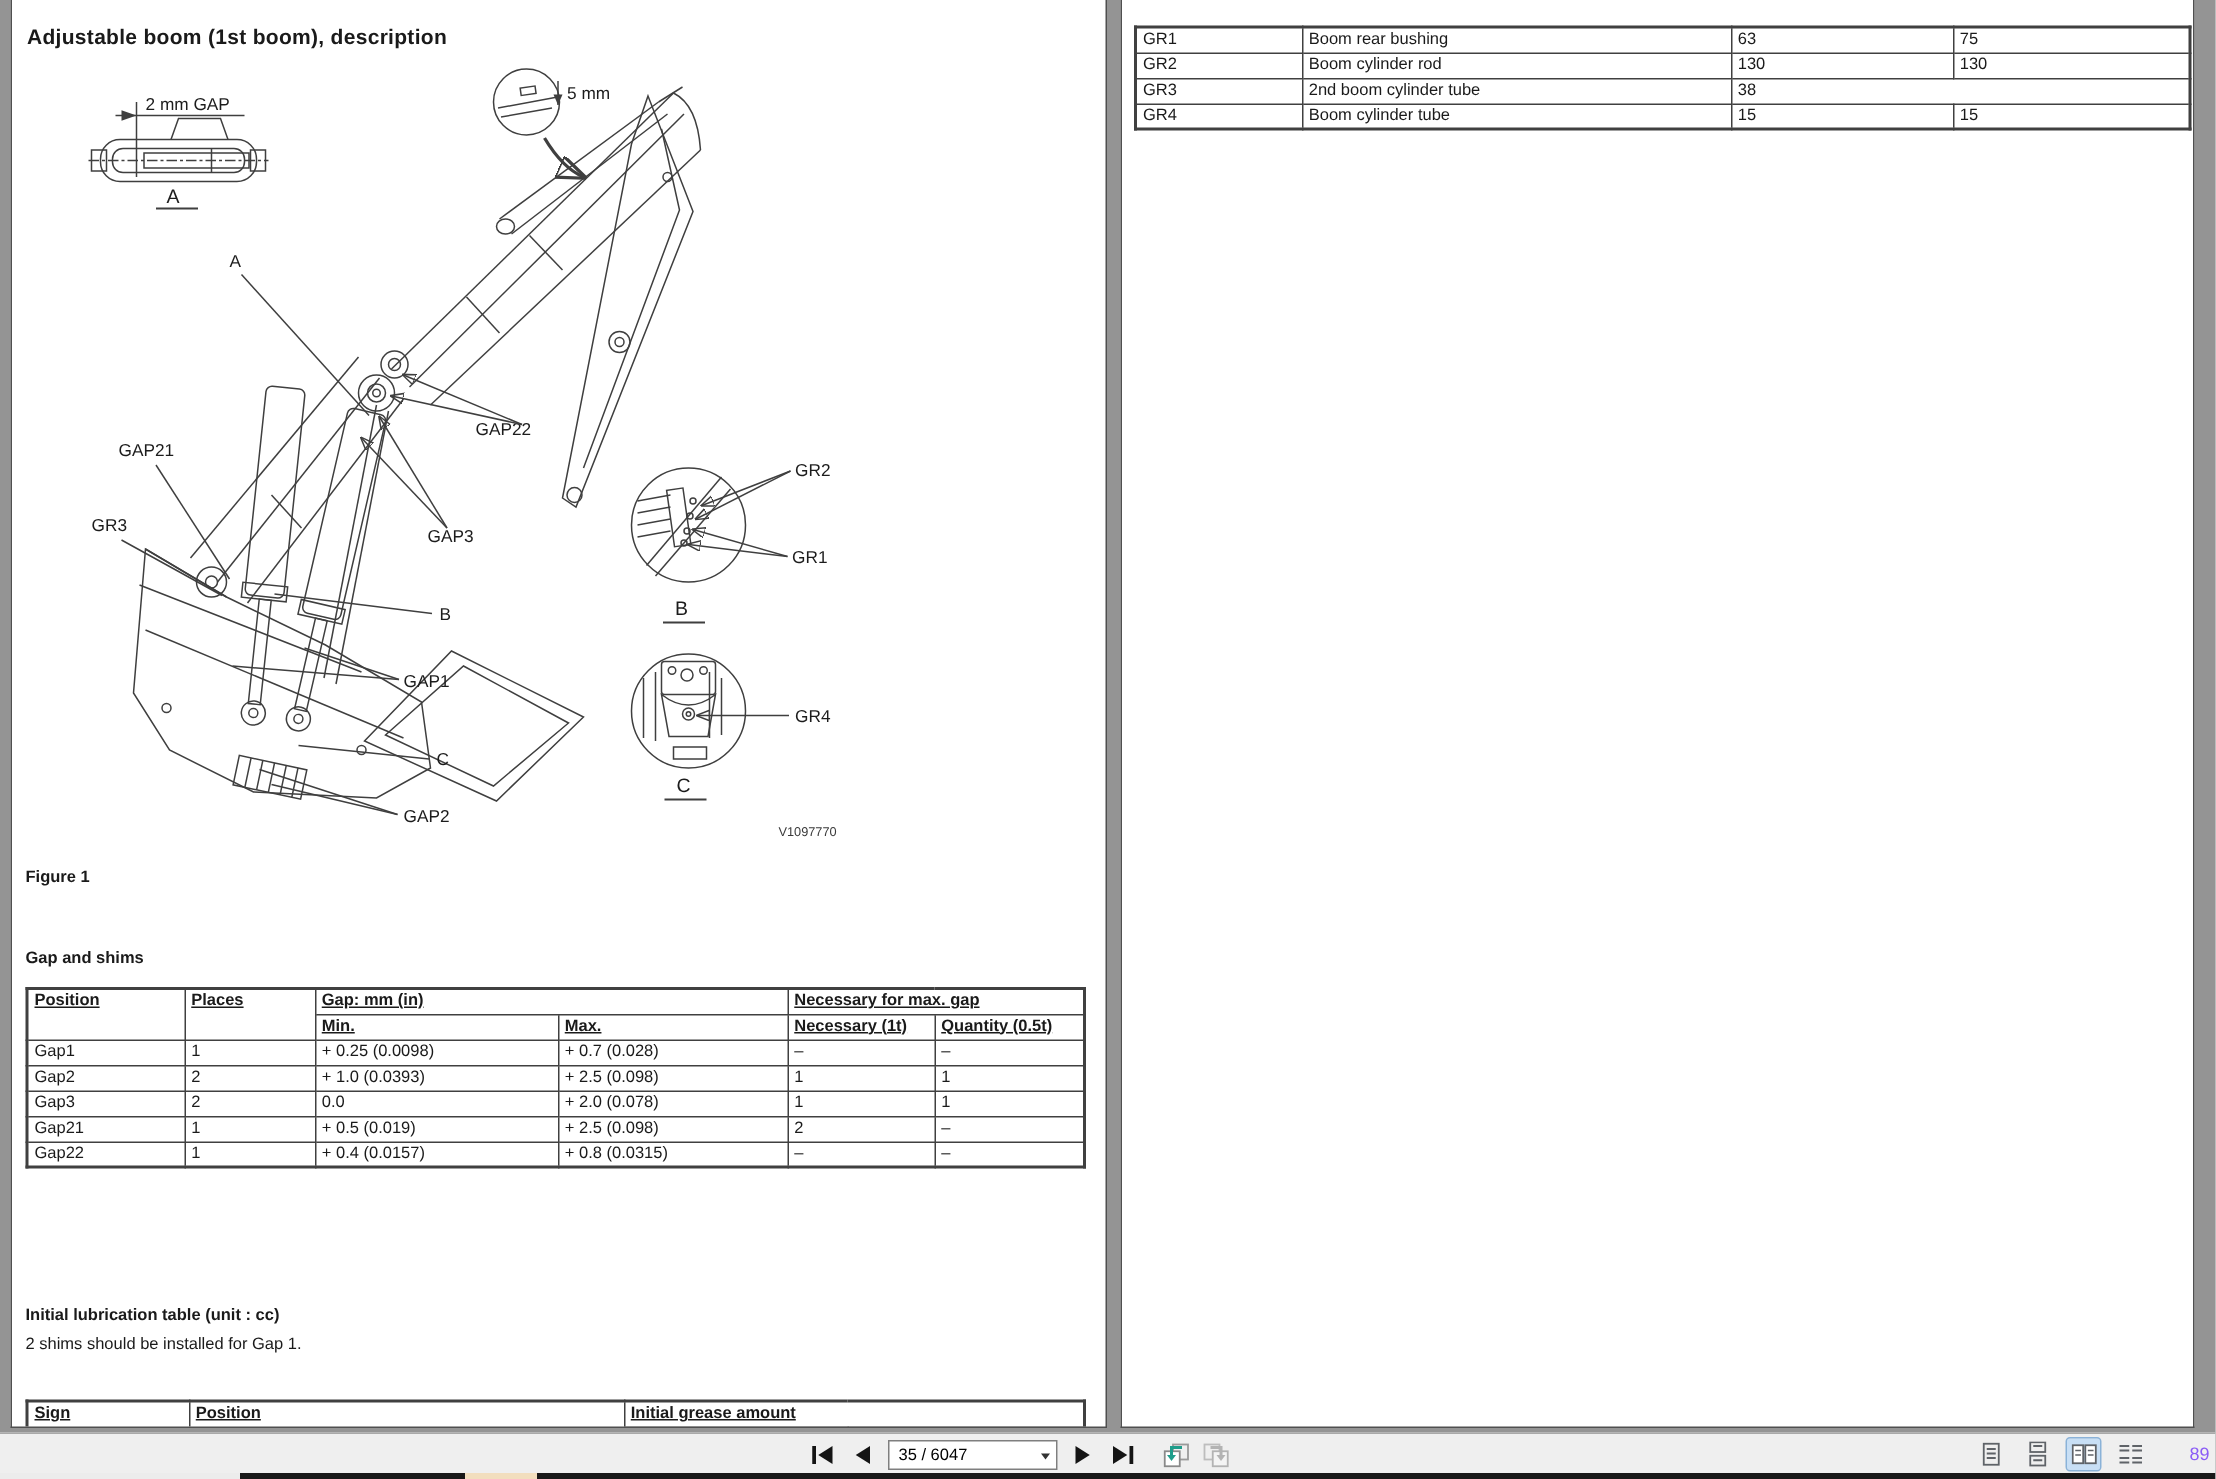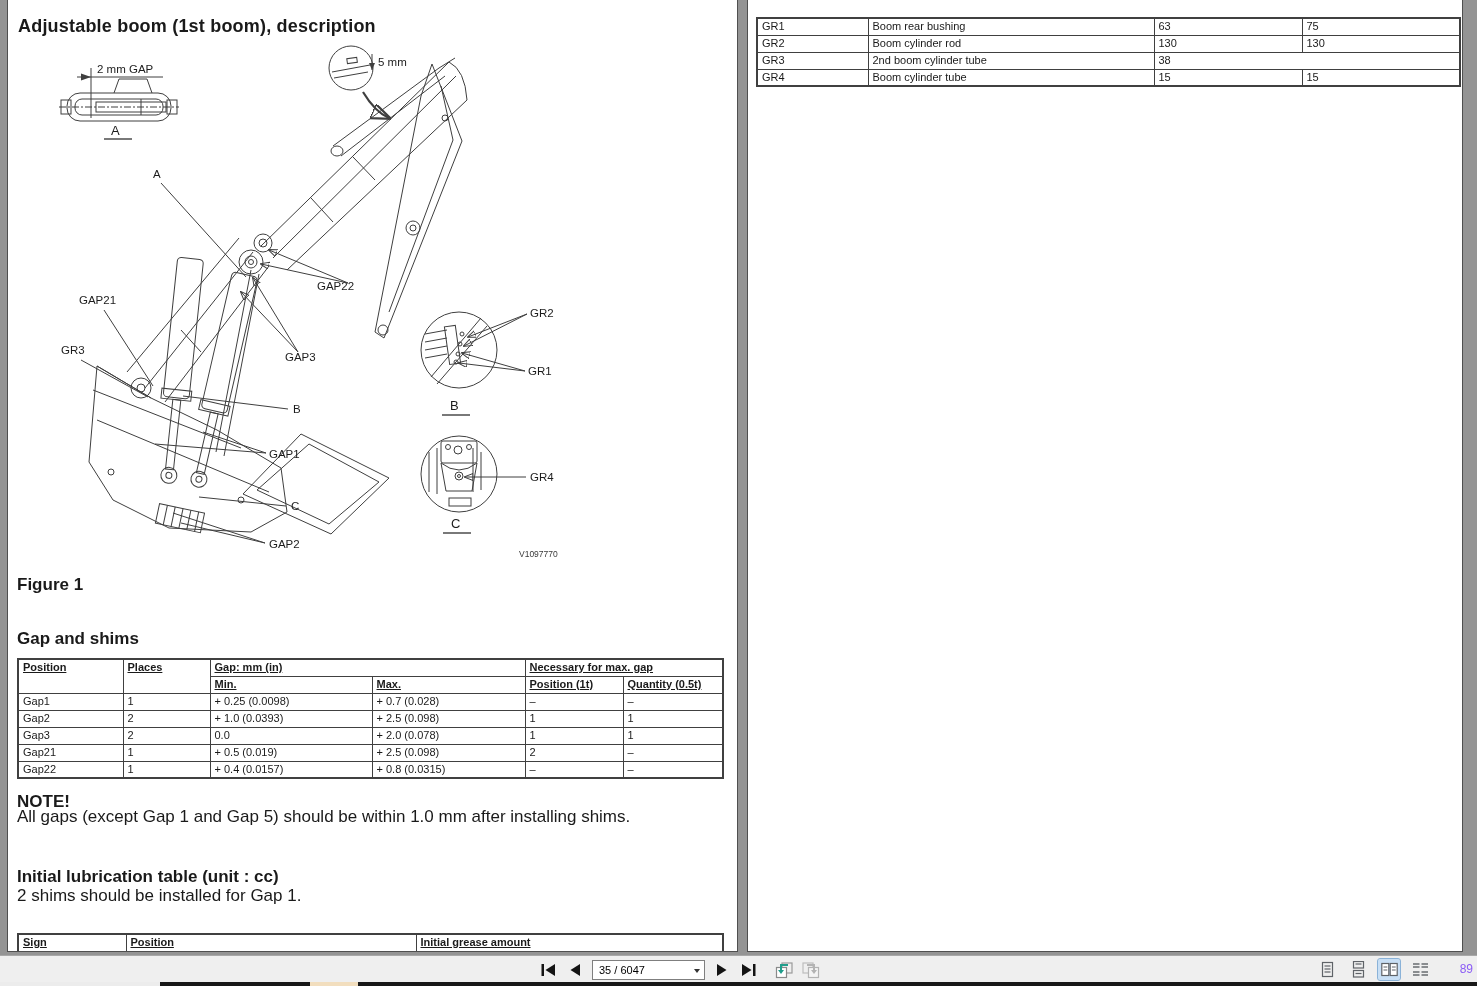--- a/index.html
+++ b/index.html
@@ -5,34 +5,34 @@
   * { box-sizing: border-box; margin: 0; padding: 0; }
   html,body { width:1477px; height:986px; overflow:hidden; }
   body { font-family:"Liberation Sans", sans-serif; color:#1a1a1a; }
   .viewer { position:relative; width:1477px; height:986px; background:#949494; }
 
   .page { position:absolute; top:0; height:952px; background:#fff;
           border:1px solid #4f4f4f; border-top:none; overflow:hidden; }
   .page-left  { left:7px;  width:731px; }
   .page-right { left:747px; width:716px; }
 
-  .doc-title { position:absolute; left:10px; top:16px; font-size:18px; font-weight:bold; letter-spacing:0.2px; }
+  .doc-title { position:absolute; left:10px; top:16px; font-size:14px; font-weight:bold; letter-spacing:0.2px; }
 
   .diagram-svg { position:absolute; left:0; top:0; width:729px; height:570px; }
   .diagram-svg path, .diagram-svg line, .diagram-svg rect,
   .diagram-svg circle, .diagram-svg ellipse, .diagram-svg polyline
       { fill:none; stroke:#3f3f3f; stroke-width:1; }
   .diagram-svg text { fill:#1c1c1c; stroke:none; font-size:11.5px; font-family:"Liberation Sans", sans-serif; }
   .diagram-svg .big-letter { font-size:13px; }
   .diagram-svg .tiny { font-size:8.5px; fill:#3a3a3a; }
   .diagram-svg .fillblk { fill:#3f3f3f; stroke:none; }
   .diagram-svg .thick { stroke-width:2.2; }
   .diagram-svg .uline { stroke-width:1.4; }
 
-  .caption { position:absolute; left:9px; font-size:17px; line-height:14.5px; }
+  .caption { position:absolute; left:9px; font-size:11px; line-height:14.5px; }
   .bold { font-weight:bold; }
 
   .dtable { border-collapse:collapse; border:2px solid #404040; table-layout:fixed; }
   .dtable th, .dtable td { border:1px solid #404040; font-size:11px; font-weight:normal;
        text-align:left; vertical-align:top; padding:1px 4px; height:17px; overflow:hidden; white-space:nowrap; }
   .dtable th { font-weight:bold;text-decoration:underline; }
   .abs { position:absolute; }
 
   
   .toolbar { position:absolute; left:0; top:955px; width:1477px; height:37px;
@@ -273,21 +273,21 @@
       <tbody>
           <tr>
         <th rowspan="2">Position</th>
         <th rowspan="2">Places</th>
         <th colspan="2">Gap: mm (in)</th>
         <th colspan="2">Necessary for max. gap</th>
       </tr>
       <tr>
         <th>Min.</th>
         <th>Max.</th>
-        <th>Position (1t)</th>
+        <th>Necessary (1t)</th>
         <th>Quantity (0.5t)</th>
       </tr>
       <tr>
         <td>Gap1</td>
         <td>1</td>
         <td>+ 0.25 (0.0098)</td>
         <td>+ 0.7 (0.028)</td>
         <td>–</td>
         <td>–</td>
       </tr>
@@ -319,24 +319,20 @@
         <td>Gap22</td>
         <td>1</td>
         <td>+ 0.4 (0.0157)</td>
         <td>+ 0.8 (0.0315)</td>
         <td>–</td>
         <td>–</td>
       </tr>
     </tbody>
       </table>
 
-    <div class="caption" style="top:795px;">
-      <p class="bold">NOTE!</p>
-      <p>All gaps (except Gap 1 and Gap 5) should be within 1.0 mm after installing shims.</p>
-    </div>
 
     <div class="caption" style="top:889px;">2 shims should be installed for Gap 1.</div>
 
     <div class="caption bold" style="top:870px;">Initial lubrication table (unit : cc)</div>
 
     <table class="dtable abs" style="left:9px; top:933px; width:705px;">
       <colgroup>
         <col style="width:108px">
           <col style="width:290px">
           <col style="width:149px">

